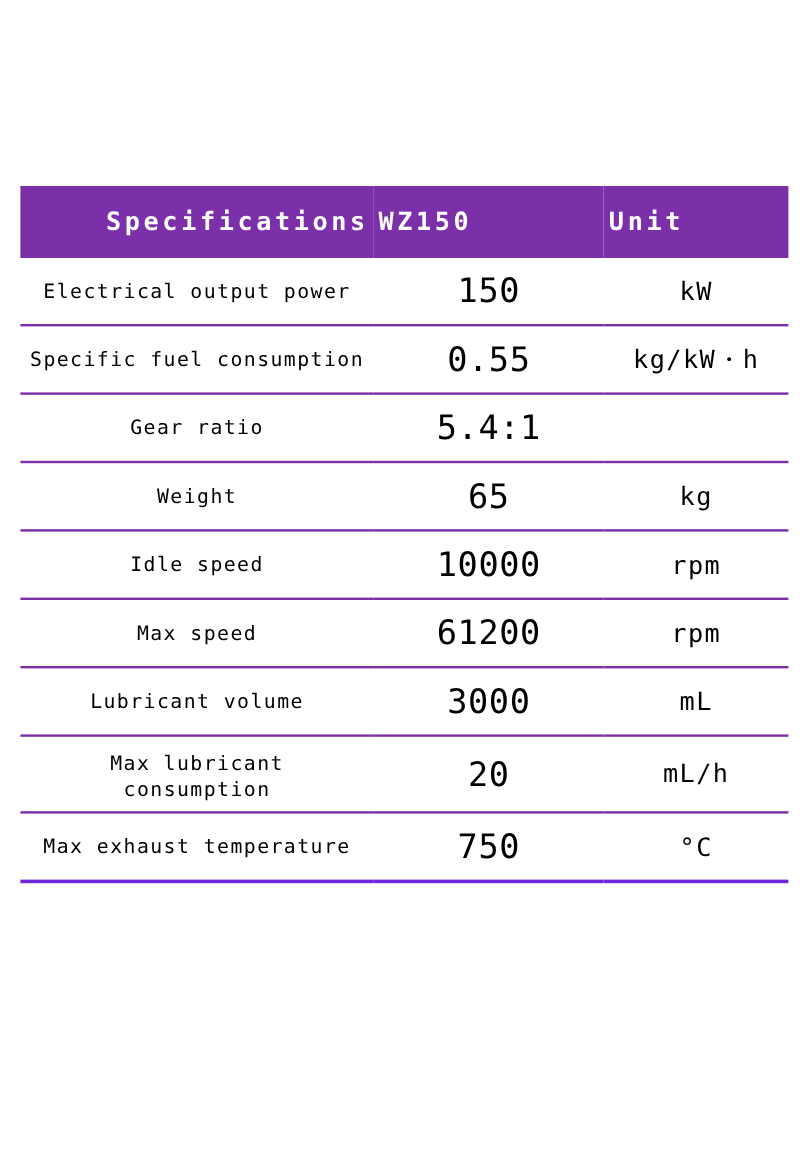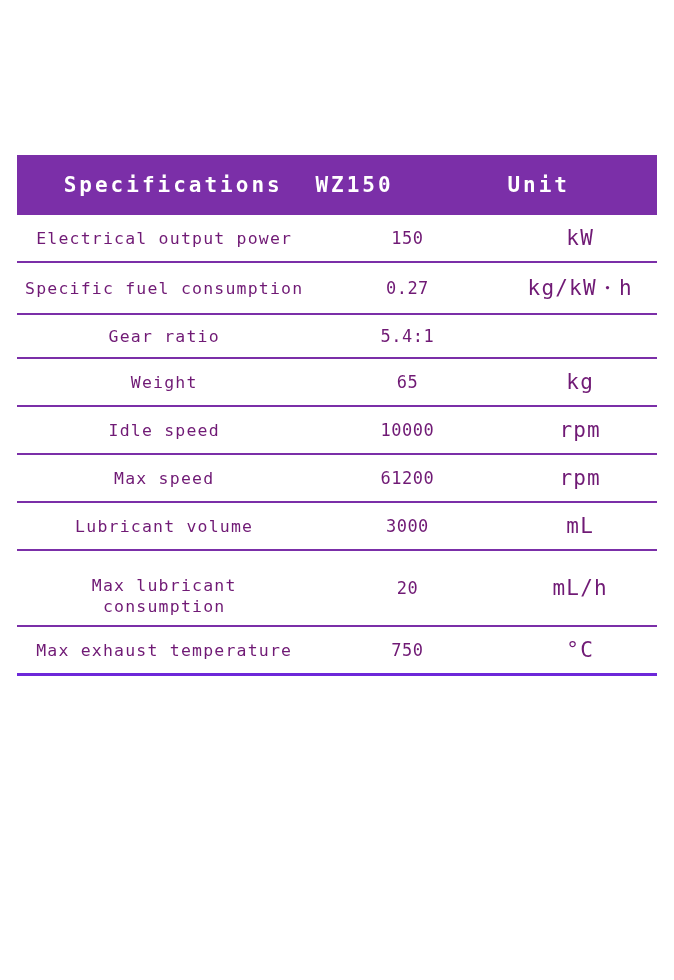--- a/index.html
+++ b/index.html
@@ -33,46 +33,46 @@
     background: #7b2fa8;
     color: #ffffff;
     font-size: 21px;
     letter-spacing: 3px;
     font-weight: bold;
     padding: 18px 4px 18px 4px;
     text-align: left;
     border: none;
   }
   thead th.h-spec {
-    text-align: center;
+    text-align: right;
     padding-left: 22px;
   }
 
   tbody td {
     border-bottom: 2px solid #7b2fa8;
     text-align: center;
-    color: #701a75;
+    color: #000000;
     padding: 11px 2px 11px 2px;
     vertical-align: middle;
   }
   tbody td.label {
     font-size: 16.5px;
     letter-spacing: 1.2px;
   }
   tbody td.value {
-    font-size: 17px;
+    font-size: 28px;
     letter-spacing: 0.5px;
   }
   tbody td.unit {
     font-size: 21px;
     letter-spacing: 1.2px;
   }
   tbody tr.two-line td.label {
     line-height: 1.28;
-    padding-top: 24px;
+    padding-top: 12px;
     padding-bottom: 8px;
   }
   tbody tr:last-child td {
     border-bottom: 3px solid #6d28d9;
   }
   .nowrap { white-space: pre-wrap; }
 </style>
 </head>
 <body>
 
@@ -91,21 +91,21 @@
       </tr>
     </thead>
     <tbody>
       <tr>
         <td class="label">Electrical output power</td>
         <td class="value">150</td>
         <td class="unit">kW</td>
       </tr>
       <tr>
         <td class="label">Specific fuel consumption</td>
-        <td class="value">0.27</td>
+        <td class="value">0.55</td>
         <td class="unit">kg/kW・h</td>
       </tr>
       <tr>
         <td class="label">Gear ratio</td>
         <td class="value">5.4:1</td>
         <td class="unit"></td>
       </tr>
       <tr>
         <td class="label">Weight</td>
         <td class="value">65</td>

